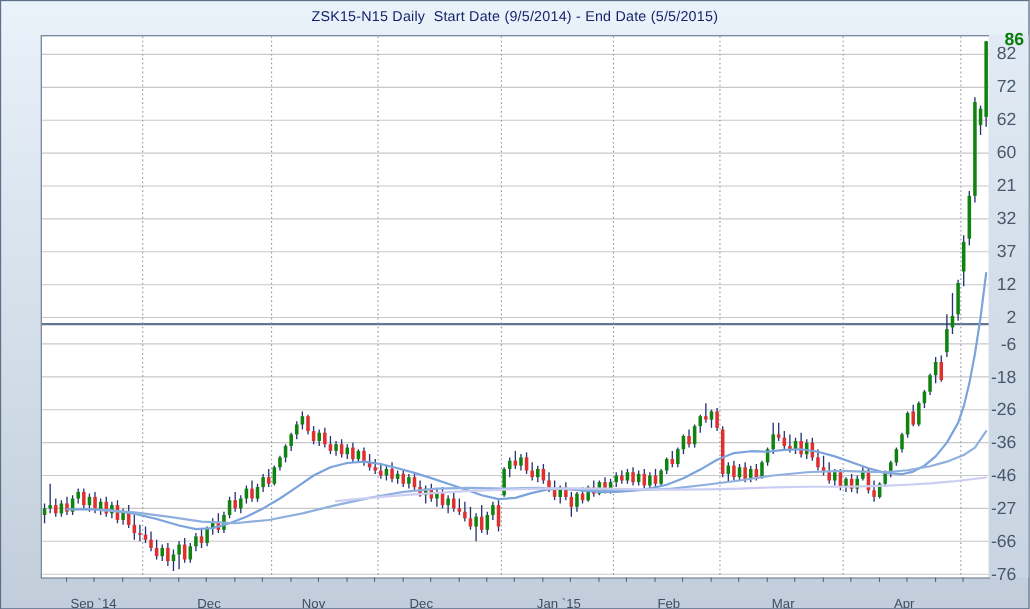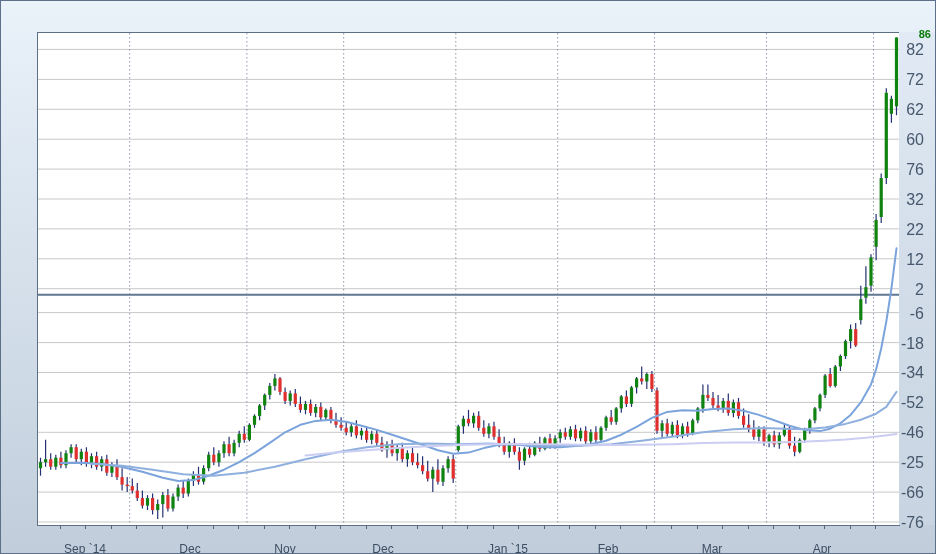--- a/index.html
+++ b/index.html
@@ -8,29 +8,32 @@
     border:1px solid #5e7089;box-sizing:border-box;}
   .titlebar{position:absolute;left:0;top:0;width:100%;height:26px;display:flex;
     align-items:center;justify-content:center;}
   .title{font-size:13px;color:#16246b;letter-spacing:0.2px;white-space:pre;}
   .plot{position:absolute;left:36px;top:31px;width:861px;height:492px;background:#ffffff;
     border:1px solid #5d6f85;box-sizing:content-box;}
   .plot svg{display:block;}
   .y-axis{position:absolute;left:898px;top:31px;width:37px;height:493px;
     background:linear-gradient(180deg,#e2ebf5 0%,#d3deea 45%,#c8d4e1 100%);}
   .y-tick{position:absolute;right:12px;font-size:16px;color:#47586d;}
-  .last-price{position:absolute;right:5px;font-size:11px;font-weight:bold;color:#0a7c0a;text-align:right;}
+  .last-price{position:absolute;right:5px;font-size:16px;font-weight:bold;color:#0a7c0a;text-align:right;}
   .x-axis{position:absolute;left:36px;top:524px;width:862px;height:22px;}
   .x-label{position:absolute;top:5px;transform:translateX(-50%);font-size:12px;color:#3d4e63;white-space:pre;margin-top:12px;}
   .x-tick{position:absolute;top:0;width:1px;height:4px;background:#55657a;}
 </style>
 </head>
 <body>
 
 <div class="window">
+  <div class="titlebar">
+    <span class="title">ZSK15-N15 Daily  Start Date (9/5/2014) - End Date (5/5/2015)</span>
+  </div>
 
   <div class="plot">
     <svg id="chart-svg" width="861" height="492" viewBox="0 0 861 492">
         <line x1="0" x2="861" y1="16.4" y2="16.4" stroke="#c8c8c8" stroke-width="1"></line>
         <line x1="0" x2="861" y1="46.4" y2="46.4" stroke="#c8c8c8" stroke-width="1"></line>
         <line x1="0" x2="861" y1="76.3" y2="76.3" stroke="#c8c8c8" stroke-width="1"></line>
         <line x1="0" x2="861" y1="106.2" y2="106.2" stroke="#c8c8c8" stroke-width="1"></line>
         <line x1="0" x2="861" y1="136.1" y2="136.1" stroke="#c8c8c8" stroke-width="1"></line>
         <line x1="0" x2="861" y1="166.0" y2="166.0" stroke="#c8c8c8" stroke-width="1"></line>
         <line x1="0" x2="861" y1="195.9" y2="195.9" stroke="#c8c8c8" stroke-width="1"></line>
@@ -396,31 +399,31 @@
         <polyline points="267.5,422.6 298.0,419.6 328.6,417.2 359.2,415.1 389.7,413.3 420.3,412.1 450.9,411.2 481.4,410.9 512.0,411.2 542.6,411.8 573.2,412.1 603.7,411.8 634.3,411.2 664.9,410.0 695.4,409.5 726.0,409.5 756.6,408.9 787.1,407.7 807.5,406.5 827.9,404.7 843.2,402.9 858.5,401.1" fill="none" stroke="#cbcdf2" stroke-width="2" stroke-linejoin="round" stroke-linecap="round"></polyline>
       </svg>
   </div>
 
   <div class="y-axis" id="y-axis">
       <span class="last-price" style="top:-4px">86</span>
       <span class="y-tick" style="top:9px">82</span>
       <span class="y-tick" style="top:39px">72</span>
       <span class="y-tick" style="top:69px">62</span>
       <span class="y-tick" style="top:99px">60</span>
-      <span class="y-tick" style="top:129px">76</span>
+      <span class="y-tick" style="top:129px">21</span>
       <span class="y-tick" style="top:159px">32</span>
-      <span class="y-tick" style="top:189px">22</span>
+      <span class="y-tick" style="top:189px">37</span>
       <span class="y-tick" style="top:219px">12</span>
       <span class="y-tick" style="top:249px">2</span>
       <span class="y-tick" style="top:273px">-6</span>
       <span class="y-tick" style="top:303px">-18</span>
-      <span class="y-tick" style="top:332px">-34</span>
-      <span class="y-tick" style="top:362px">-52</span>
+      <span class="y-tick" style="top:332px">-26</span>
+      <span class="y-tick" style="top:362px">-36</span>
       <span class="y-tick" style="top:392px">-46</span>
-      <span class="y-tick" style="top:422px">-25</span>
+      <span class="y-tick" style="top:422px">-27</span>
       <span class="y-tick" style="top:452px">-66</span>
       <span class="y-tick" style="top:482px">-76</span>
     </div>
 
   <div class="x-axis" id="x-axis">
       <span class="x-label" style="left:48px">Sep `14</span>
       <span class="x-label" style="left:153px">Dec</span>
       <span class="x-label" style="left:248px">Nov</span>
       <span class="x-label" style="left:346px">Dec</span>
       <span class="x-label" style="left:471px">Jan `15</span>

